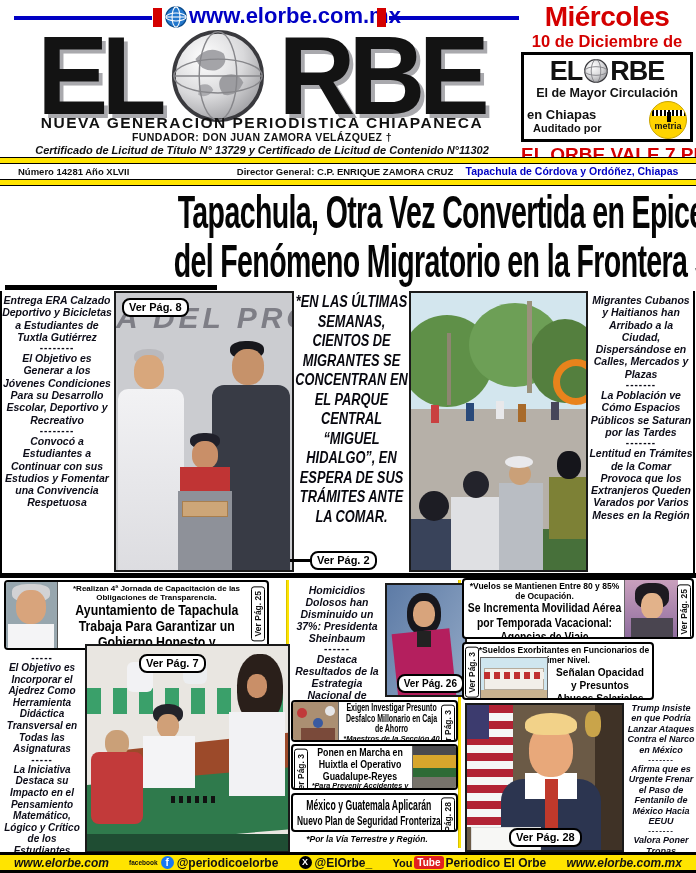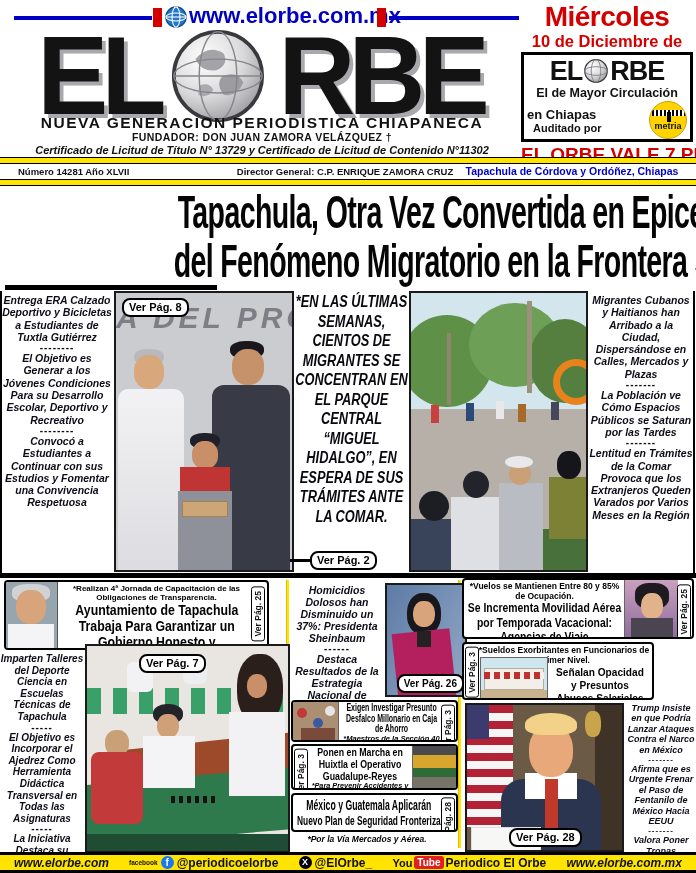--- a/index.html
+++ b/index.html
@@ -197,21 +197,20 @@
       <div class="kick" style="font-size:8px;line-height:9px">*Realizan 4ª Jornada de Capacitación de las Obligaciones de Transparencia.</div>
       <div class="bh cn88" style="font-size:14px;line-height:16px;font-weight:800">Ayuntamiento de Tapachula Trabaja Para Garantizar un Gobierno Honesto y Transparente</div>
     </div>
     <span class="vref" style="right:2px;top:4px">Ver Pág. 25</span>
   </div>
 
   <div class="yrule" style="left:286px;top:580px;height:268px"></div>
   <div class="yrule" style="left:458px;top:580px;height:268px"></div>
 
   <div class="abs" style="left:0;top:653px;width:84px">
-    <p class="note" style="font-size:10px;line-height:11.6px">Imparten Talleres del Deporte Ciencia en Escuelas Técnicas de Tapachula</p>
     <p class="sep">-----</p>
     <p class="note" style="font-size:10px;line-height:11.6px">El Objetivo es Incorporar el Ajedrez Como Herramienta Didáctica Transversal en Todas las Asignaturas</p>
     <p class="sep">-----</p>
     <p class="note" style="font-size:10px;line-height:11.6px">La Iniciativa Destaca su Impacto en el Pensamiento Matemático, Lógico y Crítico de los Estudiantes</p>
   </div>
 
   <div class="photo" style="left:85px;top:644px;width:205px;height:209px;background:#e9e6e1">
     <i style="left:0;top:42px;width:205px;height:26px;background:repeating-linear-gradient(90deg,#3aa06a 0 14px,#e9e6e1 14px 26px)"></i>
     <i style="left:40px;top:16px;width:26px;height:30px;background:#f2f2f4;border-radius:6px"></i>
     <i style="left:96px;top:10px;width:24px;height:28px;background:#eceef0;border-radius:6px"></i>
@@ -266,21 +265,21 @@
     <div style="width:44px;height:100%;border-left:1px solid #666;background:linear-gradient(180deg,#4a4a4e 0 22%,#d8a62c 22% 52%,#2e6b36 52% 74%,#77736b 74%)"></div>
   </div>
 
   <div class="box" style="left:291px;top:793px;width:167px;height:39px;display:flex">
     <div style="flex:1;padding:2px 14px 0 3px;overflow:hidden">
       <div class="bh cn62" style="font-size:14px;line-height:16px;font-weight:800;white-space:nowrap">México y Guatemala Aplicarán</div>
       <div class="bh cn62" style="font-size:13.5px;line-height:16px;font-weight:800;white-space:nowrap">Nuevo Plan de Seguridad Fronteriza</div>
     </div>
     <span class="vref" style="right:1px;top:2px">Ver Pág. 28</span>
   </div>
-  <div class="abs kick" style="left:291px;top:834px;width:152px;font-size:8.5px;font-style:italic">*Por la Vía Mercados y Aérea.</div>
+  <div class="abs kick" style="left:291px;top:834px;width:152px;font-size:8.5px;font-style:italic">*Por la Vía Terrestre y Región.</div>
 
   <div class="box" style="left:462px;top:578px;width:232px;height:61px;display:flex">
     <div style="flex:1;padding:2px 2px 0 3px;overflow:hidden">
       <div class="kick" style="font-size:8.5px;line-height:9.5px">*Vuelos se Mantienen Entre 80 y 85% de Ocupación.</div>
       <div class="bh cn80" style="font-size:13px;line-height:14.6px;font-weight:800">Se Incrementa Movilidad Aérea por Temporada Vacacional: Agencias de Viaje</div>
     </div>
     <div style="position:relative;width:54px;height:100%;background:linear-gradient(#c9a0bd,#8f6d9e);border-left:1px solid #666;margin-right:14px;overflow:hidden">
       <i style="position:absolute;left:10px;top:3px;width:34px;height:26px;background:#1d1a20;border-radius:40%"></i>
       <i style="position:absolute;left:16px;top:13px;width:22px;height:26px;background:#e2b28a;border-radius:45%"></i>
       <i style="position:absolute;left:6px;top:38px;width:42px;height:20px;background:#4a4550"></i>

